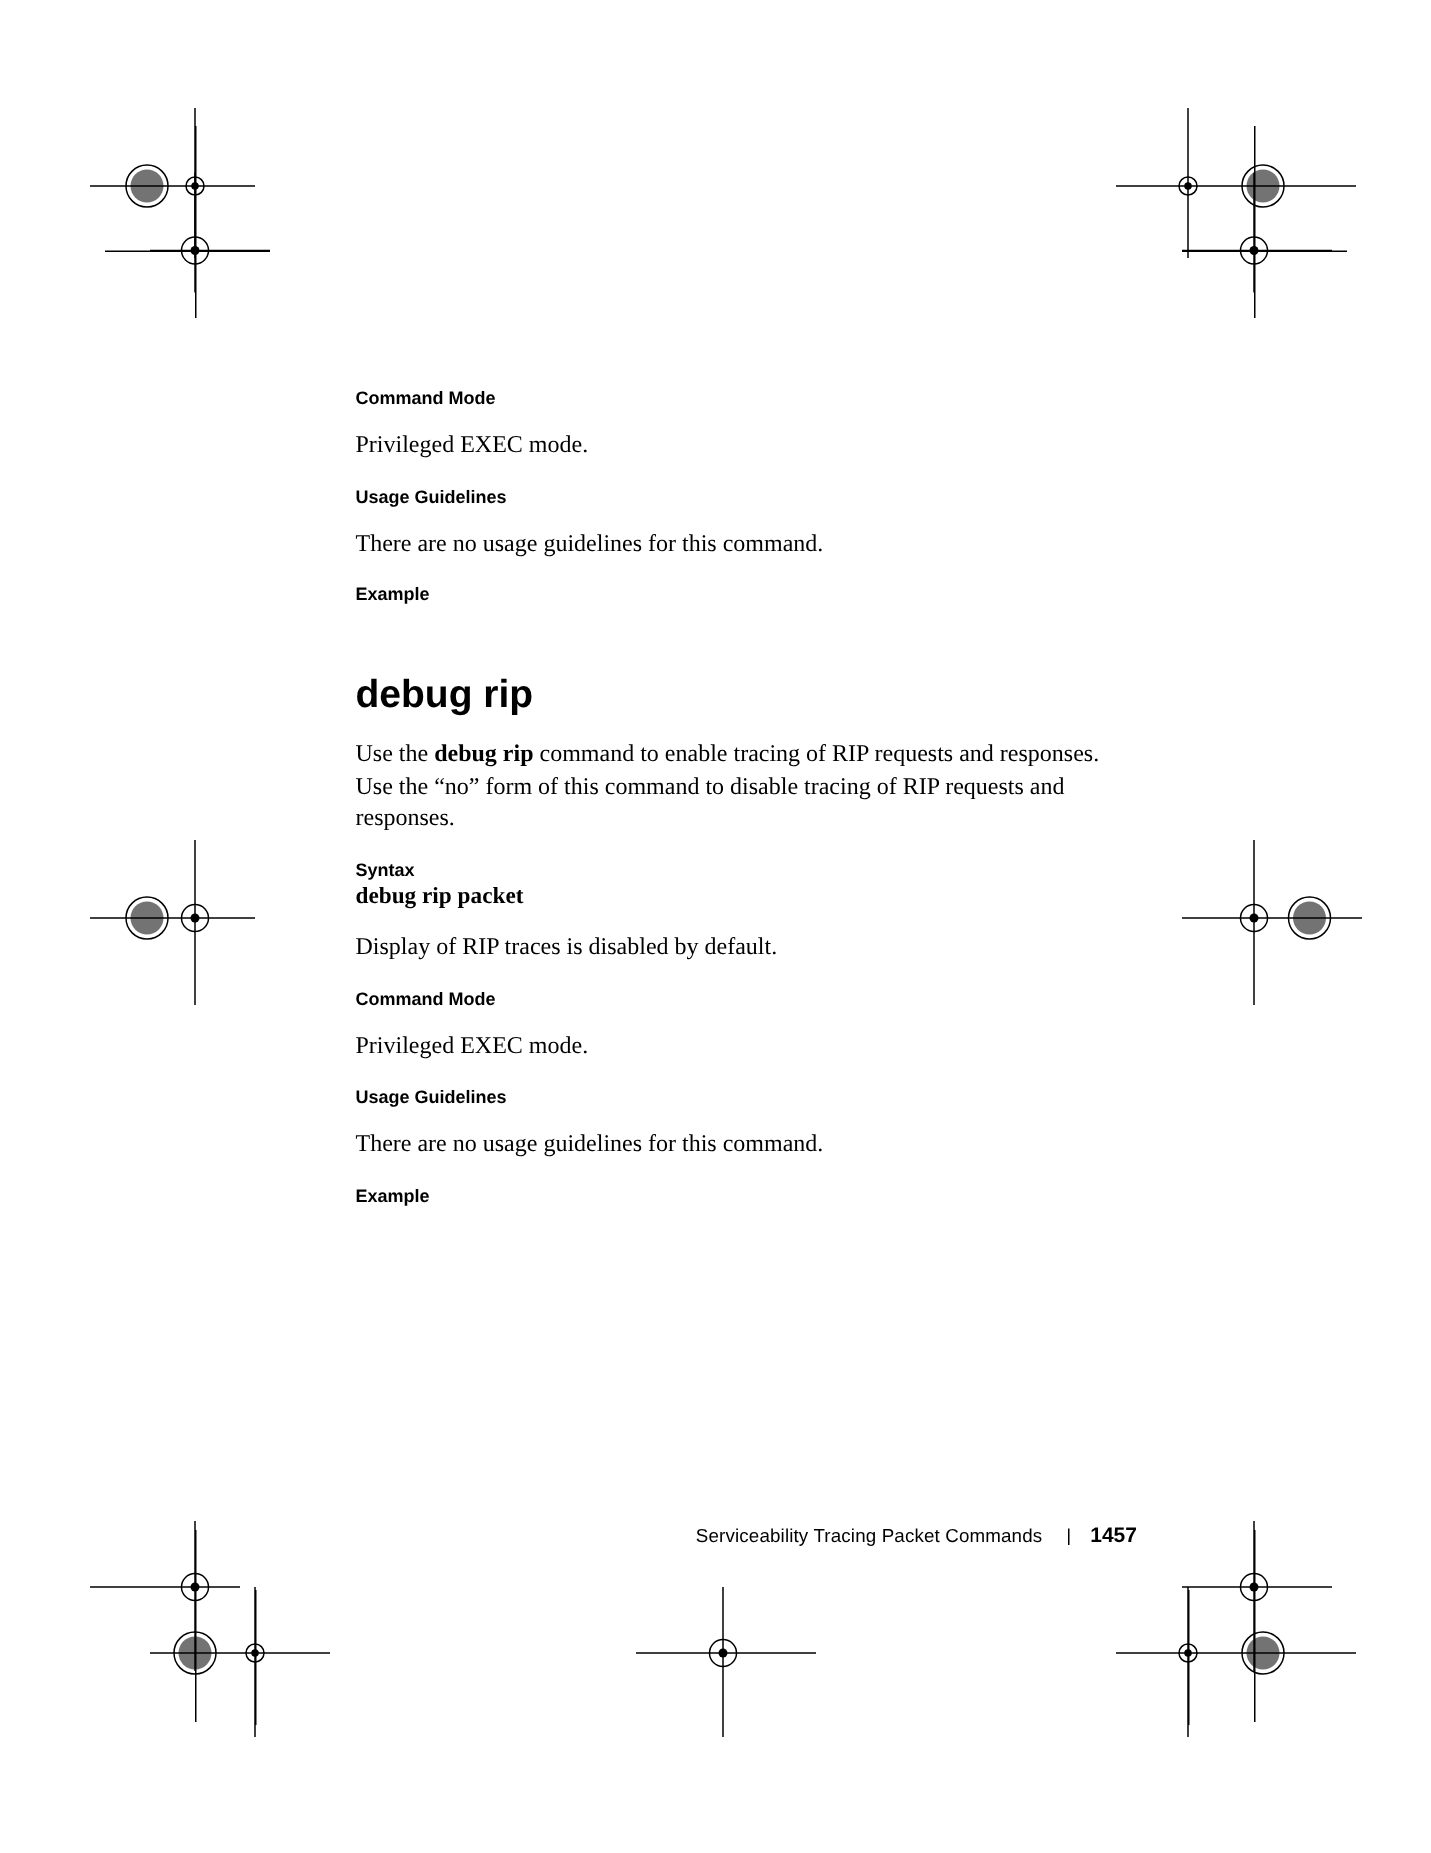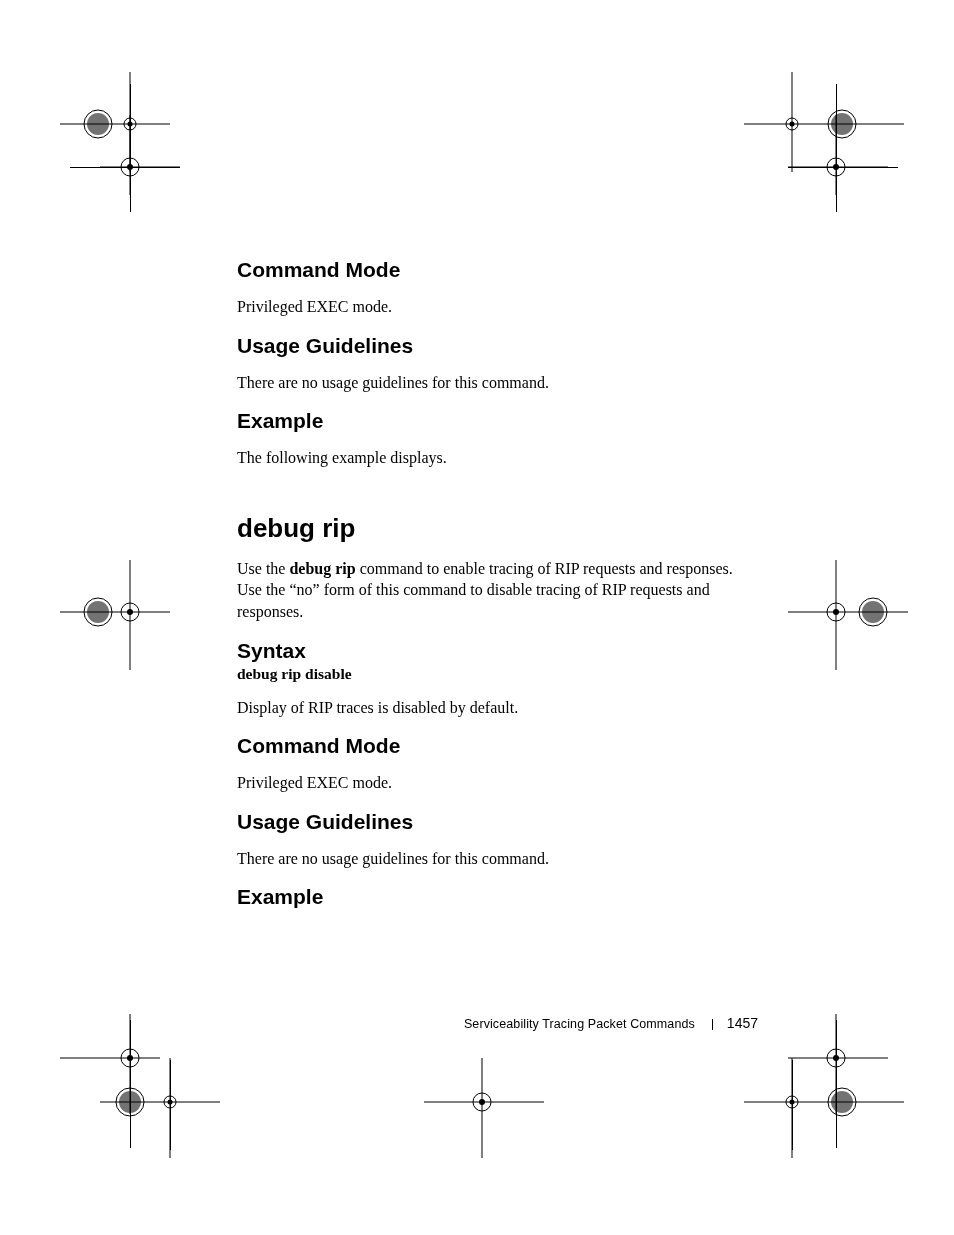--- a/index.html
+++ b/index.html
@@ -14,21 +14,21 @@
   }
   .page {
     position: absolute;
     left: 237px;
     top: 258px;
     width: 520px;
   }
   .heading {
     font-family: "Arial Black", Arial, Helvetica, sans-serif;
     font-weight: 900;
-    font-size: 21px;
+    font-size: 12px;
     margin-top: 16px;
     margin-bottom: 2px;
     letter-spacing: 0;
   }
   .body-text {
     font-family: Georgia, "Times New Roman", serif;
     font-size: 16px;
     line-height: 1.35;
     margin-top: 14px;
     margin-bottom: 8px;
@@ -64,21 +64,21 @@
   }
   .footer .sep {
     display: inline-block;
     width: 1px;
     height: 11px;
     background: #000;
     vertical-align: middle;
     margin: 0 10px 1px 14px;
   }
   .footer .pnum {
-    font-weight: 400;
+    font-weight: 700;
     font-family: "Arial Black", Arial, Helvetica, sans-serif;
     font-size: 14px;
   }
 
   
   .regmark { position: absolute; }
   .regmark svg { display: block; }
 
   .cm-tl1 { left: 60px;  top: 72px; }
   .cm-tl2 { left: 100px; top: 115px; }
@@ -214,29 +214,28 @@
 
 <div class="page">
 
   <div class="heading" style="margin-top:0;">Command Mode</div>
   <div class="body-text">Privileged EXEC mode.</div>
 
   <div class="heading">Usage Guidelines</div>
   <div class="body-text">There are no usage guidelines for this command.</div>
 
   <div class="heading">Example</div>
-  <div class="body-text">The following example displays.</div>
 
   <div class="section-title">debug rip</div>
   <div class="body-text">
     <span>Use the </span><b>debug rip</b><span> command to enable tracing of RIP requests and responses. Use the “no” form of this command to disable tracing of RIP requests and responses.</span>
   </div>
 
   <div class="heading">Syntax</div>
-  <div class="syntax-line">debug rip disable</div>
+  <div class="syntax-line">debug rip packet</div>
 
   <div class="body-text">Display of RIP traces is disabled by default.</div>
 
   <div class="heading">Command Mode</div>
   <div class="body-text">Privileged EXEC mode.</div>
 
   <div class="heading">Usage Guidelines</div>
   <div class="body-text">There are no usage guidelines for this command.</div>
 
   <div class="heading">Example</div>

